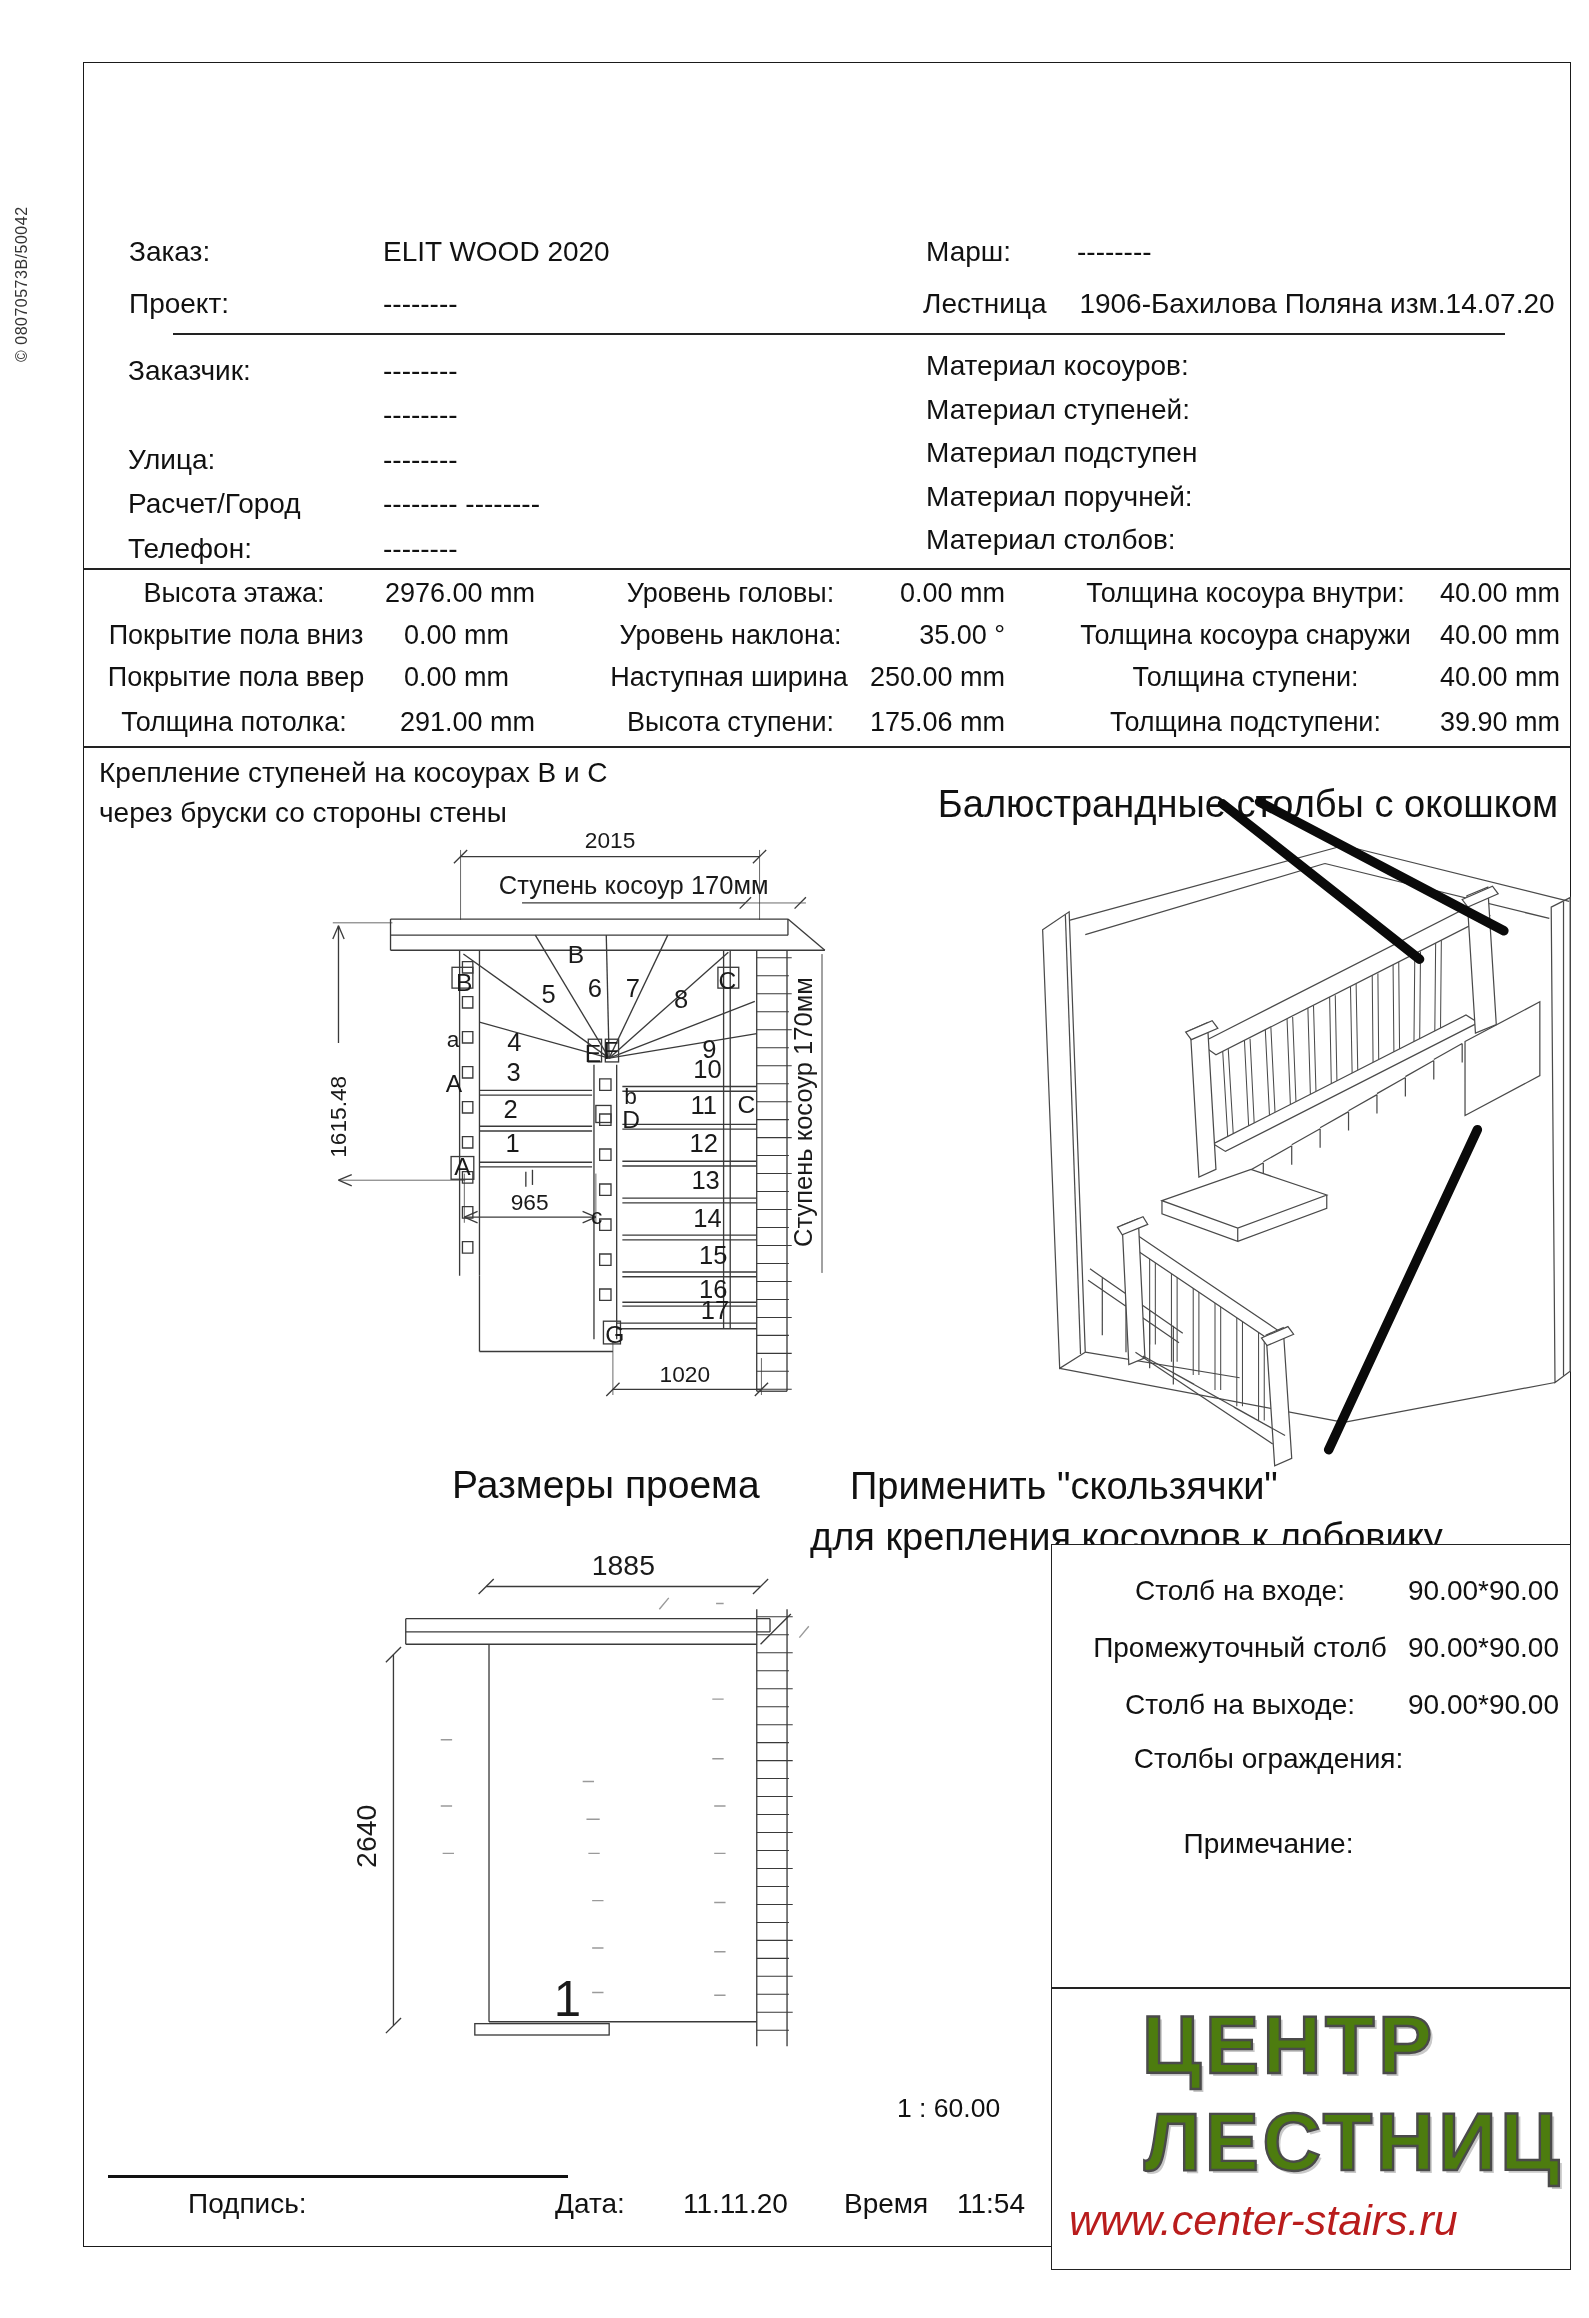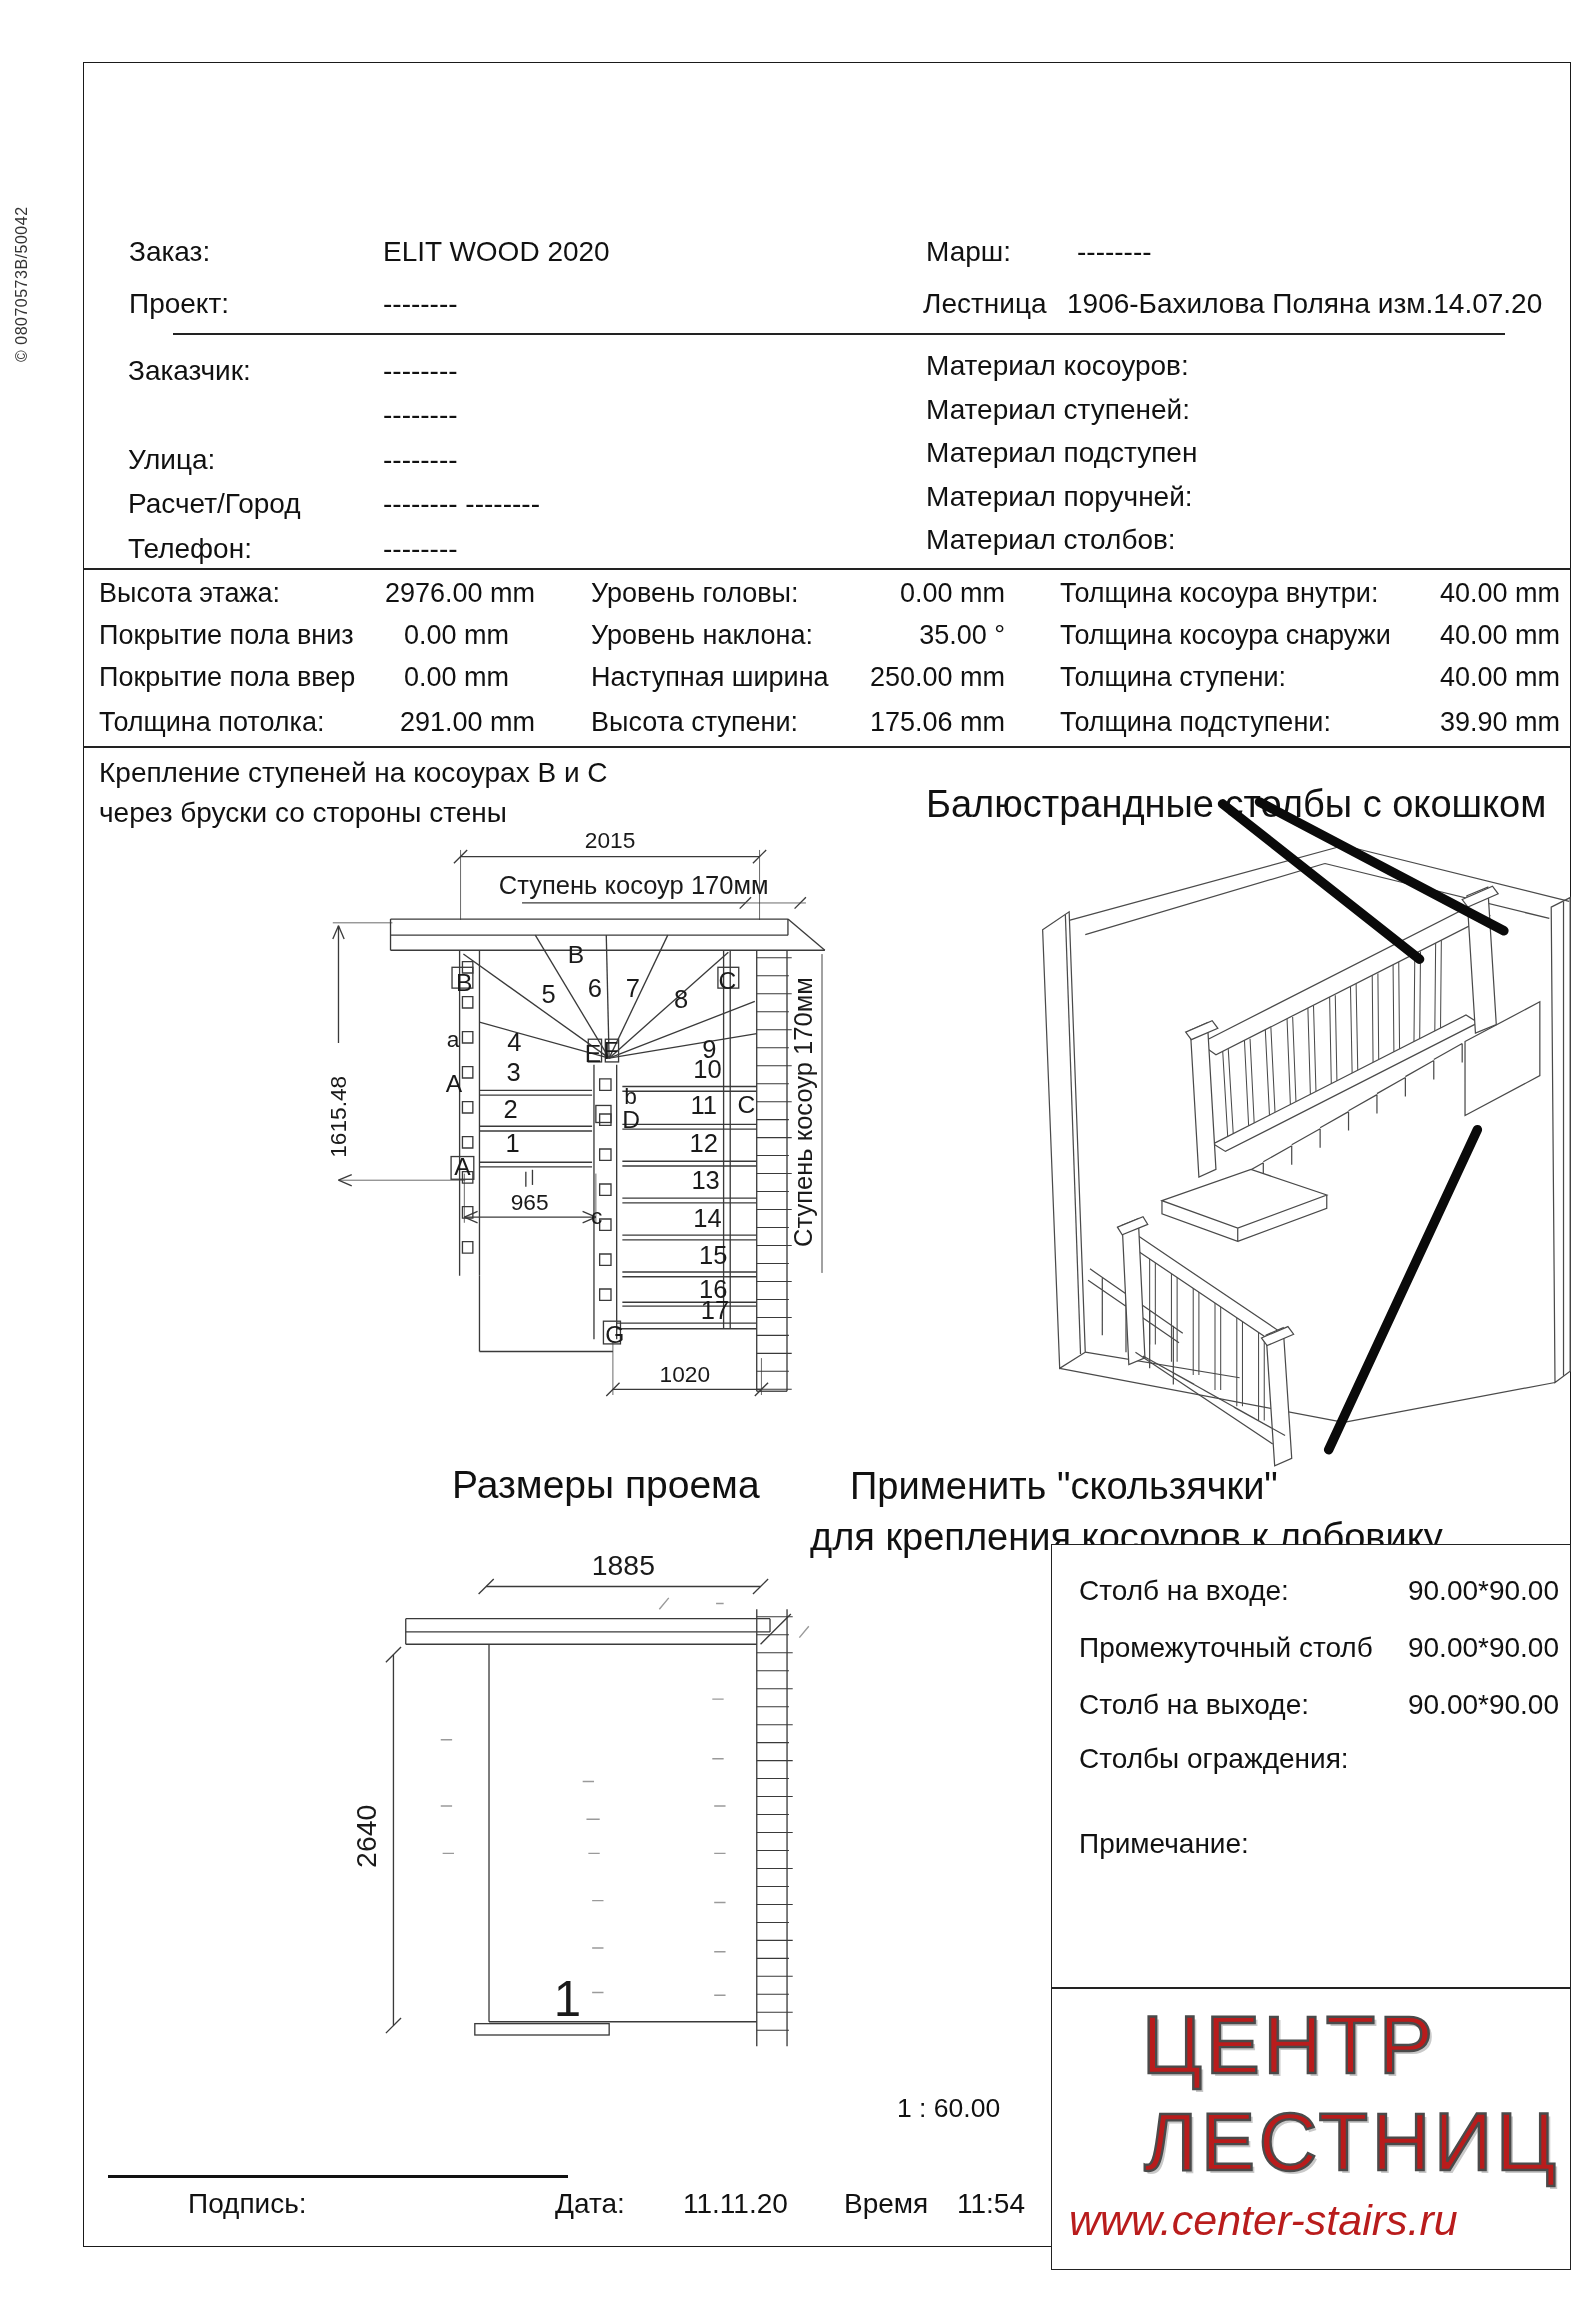--- a/index.html
+++ b/index.html
@@ -1,32 +1,32 @@
 <!DOCTYPE html>
 <html style="font-size:15px"><head>
 <meta charset="utf-8">
 <style>
   html,body{margin:0;padding:0;background:#fff;}
   #page{position:relative;width:1590px;height:2319px;background:#fff;overflow:hidden;
         font-family:"Liberation Sans","DejaVu Sans",sans-serif;color:#111;}
   .abs{position:absolute;}
   .t{white-space:nowrap;}
-  .clip{overflow:hidden;white-space:nowrap;}
+  .clip{overflow:hidden;white-space:nowrap;text-align:center;}
   .line{background:#222;}
   #frame{left:83px;top:62px;width:1486px;height:2183px;border:1.9px solid #1a1a1a;}
   #sidecode{left:13.2px;top:362px;transform:rotate(-90deg);transform-origin:top left;
             font-size:16px;letter-spacing:0.5px;color:#333;}
   #title{left:83px;top:93px;width:1488px;text-align:center;font-size:91px;color:#000;}
   .f30{font-size:28px;}
   .f29{font-size:27px;}
   .f40{font-size:38px;margin-top:28px;}
   .rt{text-align:right;}
   #boxRight{left:1051px;top:1544px;width:518px;height:724px;border:1.9px solid #222;background:#fff;}
   #logoDiv{left:1051px;top:1987px;width:520px;height:1.9px;background:#222;}
-  .logoTxt{font-weight:normal;color:#b91c1c;-webkit-text-stroke:2.4px #4a4a4a;
+  .logoTxt{font-weight:bold;color:#4d7c0f;-webkit-text-stroke:2.4px #4a4a4a;
            text-shadow:2.8px 2.8px 0 #c9c9c9;letter-spacing:3.8px;}
   #logoUrl{font-style:italic;font-size:43px;color:#b91c1c;}
   svg{position:absolute;overflow:visible;}
   svg text{font-family:"Liberation Sans","DejaVu Sans",sans-serif;fill:#1a1a1a;}
 </style>
 </head>
 <body>
 
 <div id="page">
 

